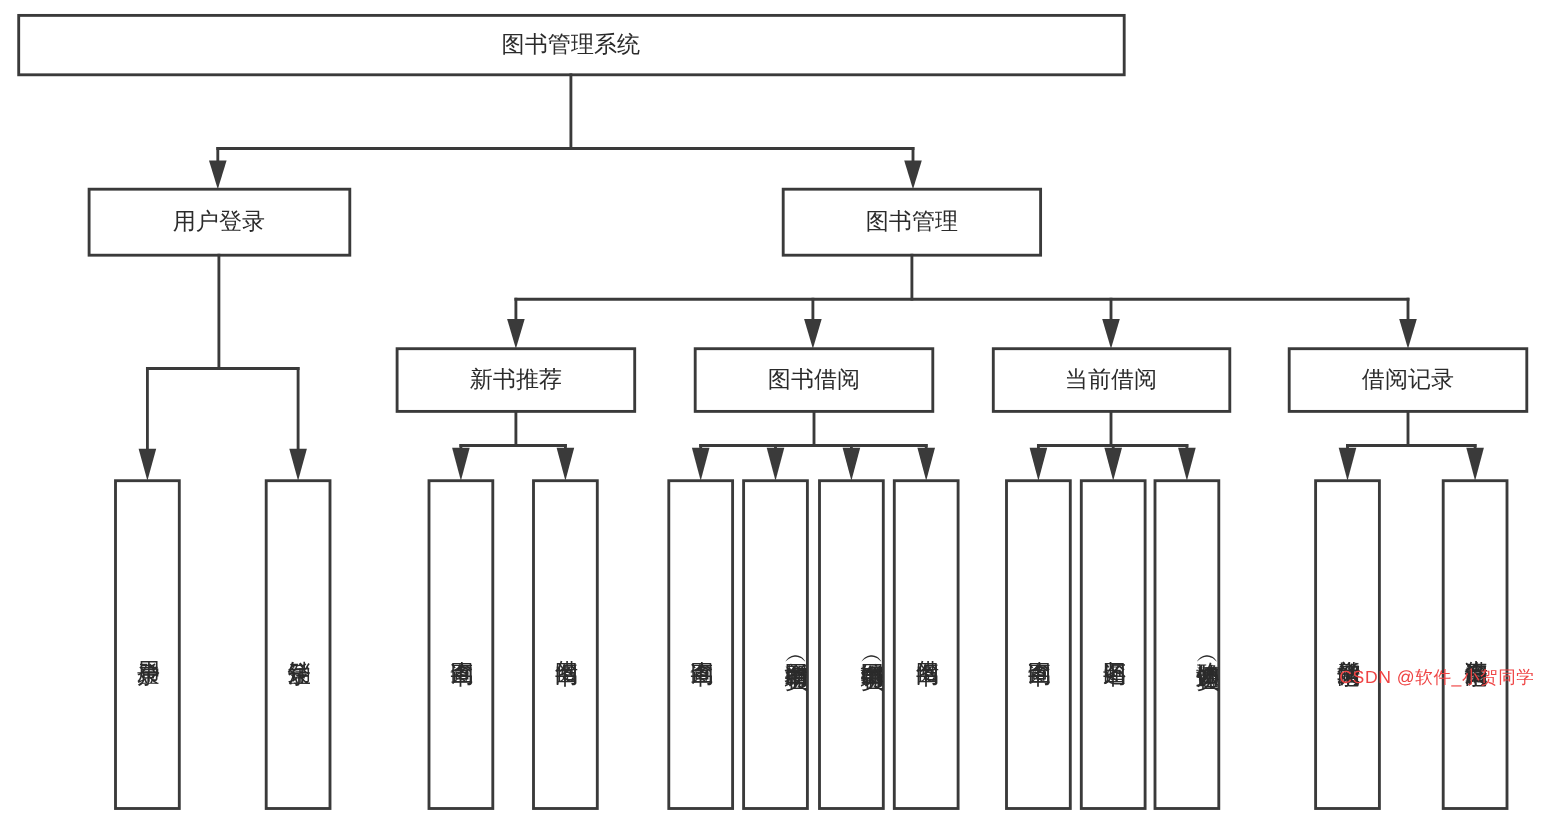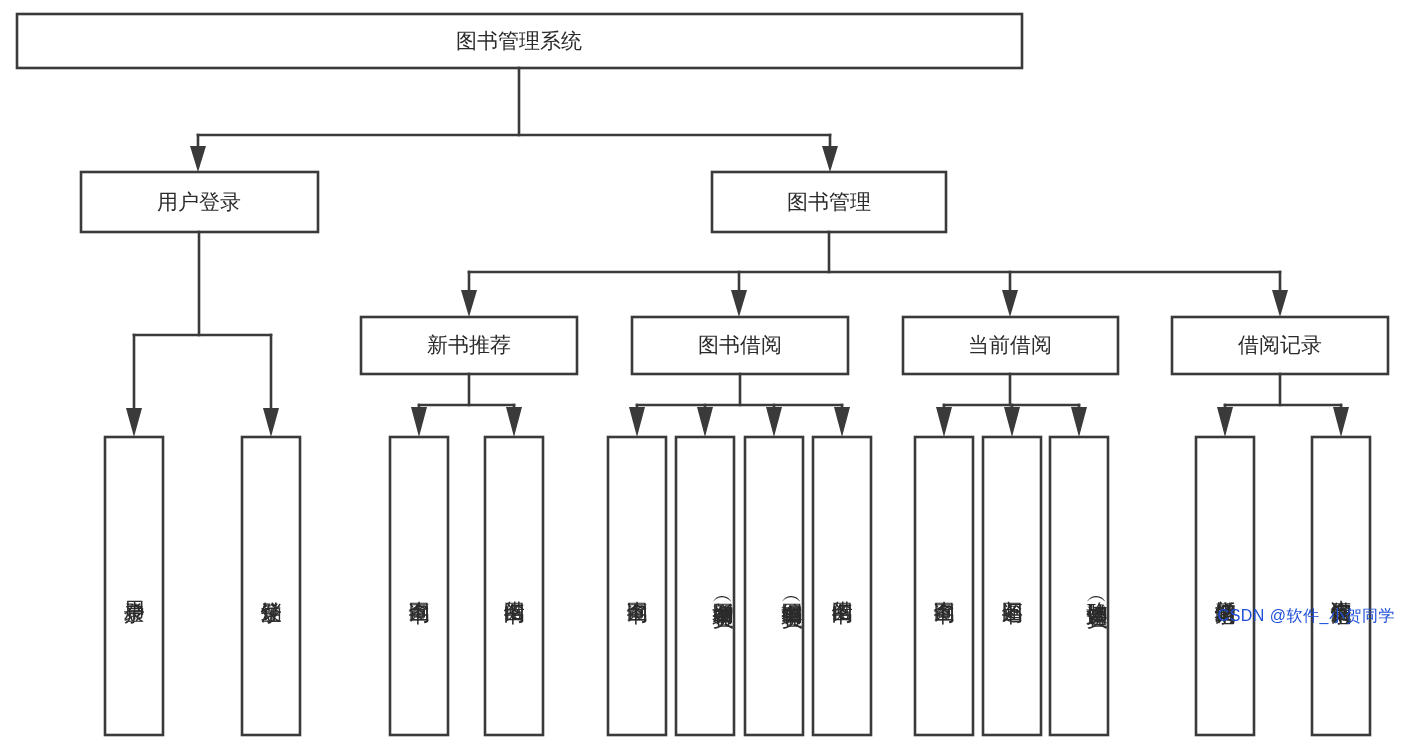--- a/index.html
+++ b/index.html
@@ -62,21 +62,21 @@
     align-items: center;
     justify-content: center;
     text-align: center;
     white-space: nowrap;
     pointer-events: none;
   }
   .watermark {
     position: absolute;
     right: 10px;
     bottom: 8px;
-    color: #1d4ed8;
+    color: #ef4444;
     font-size: 16px;
     font-family: "Liberation Sans", "DejaVu Sans", sans-serif;
     letter-spacing: 0.5px;
     white-space: nowrap;
   }
 </style>
 </head>
 <body>
 
 <div id="diagram-root">

